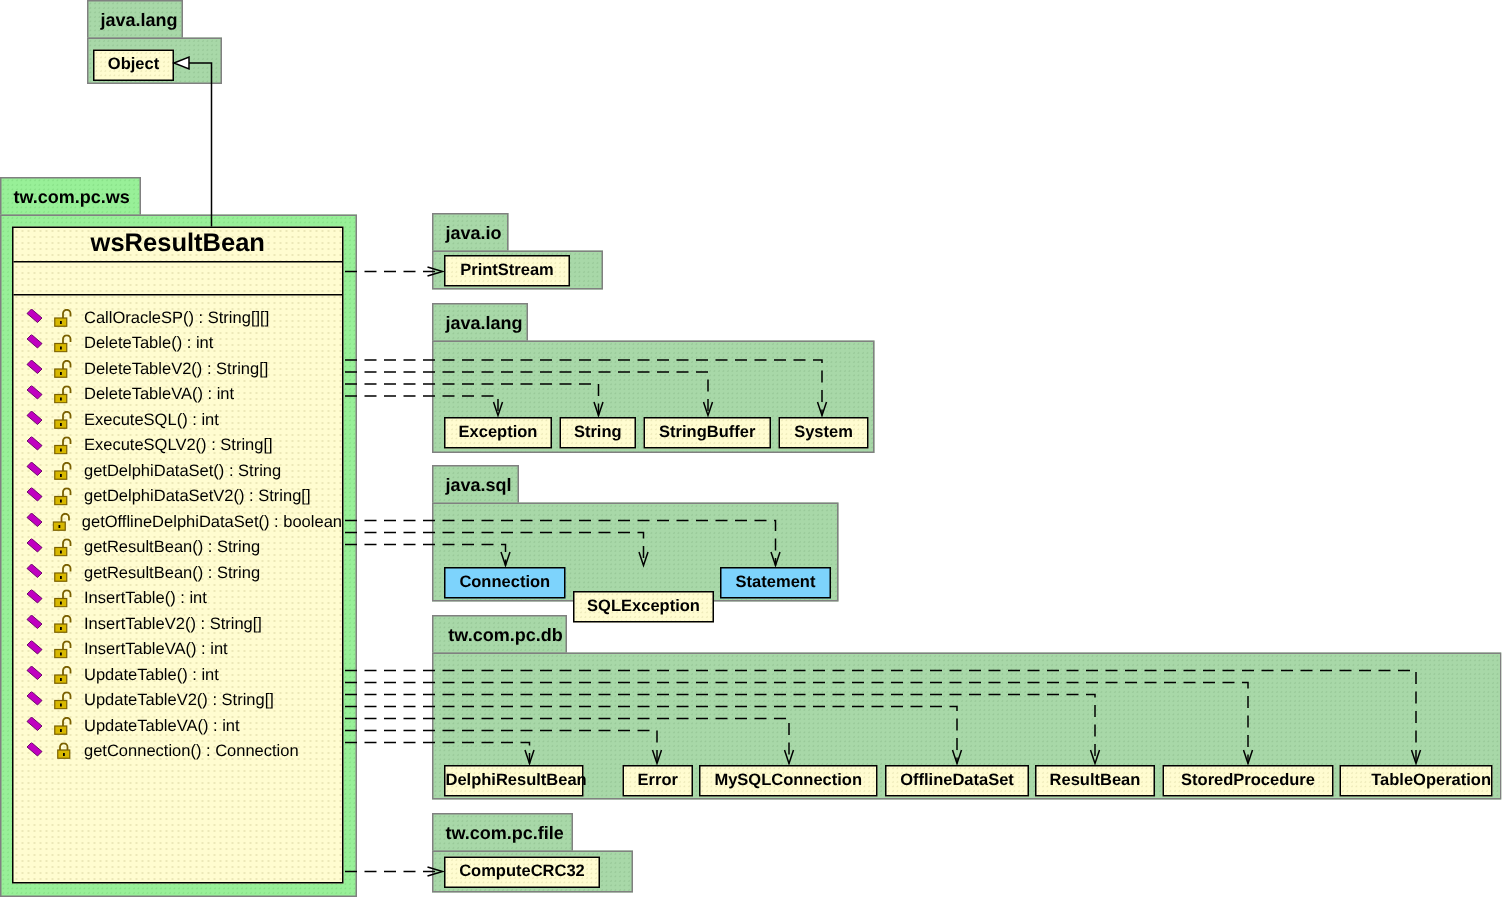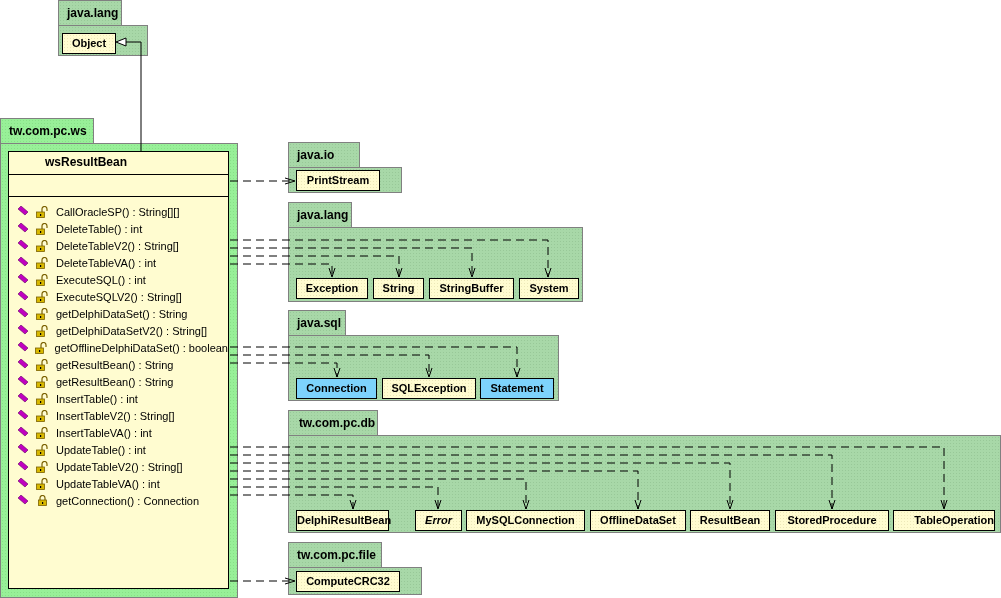--- a/index.html
+++ b/index.html
@@ -9,21 +9,21 @@
     background-image:radial-gradient(#98c898 0.6px,transparent 0.6px);background-size:3px 3px;}
   .pkg-body{position:absolute;background:#a8d8a8;border:1px solid #808080;box-sizing:border-box;
     background-image:radial-gradient(#98c898 0.6px,transparent 0.6px);background-size:3px 3px;}
   .pkg-tab.main,.pkg-body.main{background-color:#98f098;background-image:radial-gradient(#88e088 0.6px,transparent 0.6px);}
   .cls{position:absolute;background:#fffcd0;border:1px solid #000;box-sizing:border-box;
     font-weight:bold;font-size:11px;color:#000;height:21px;line-height:19px;text-align:center;
     background-image:radial-gradient(#ece8b8 0.6px,transparent 0.6px);background-size:3px 3px;}
   .cls.iface{background-color:#7dd3fc;background-image:none;}
   .bigcls{position:absolute;left:8px;top:151px;width:221px;height:438px;border:1px solid #000;box-sizing:border-box;
     background:#fffcd0;background-image:radial-gradient(#ece8b8 0.7px,transparent 0.7px);background-size:4px 4px;}
-  .bigcls .title{height:22px;line-height:20px;font-weight:bold;font-size:12px;border-bottom:1px solid #000;padding-left:36px;}
+  .bigcls .title{height:22px;line-height:20px;text-align:center;font-weight:bold;font-size:17px;border-bottom:1px solid #000;}
   .bigcls .attrs{height:21px;border-bottom:1px solid #000;}
   .methods{padding-top:9px;}
   .m{height:17px;display:flex;align-items:flex-start;font-size:11px;color:#000;white-space:nowrap;}
   .m .vis{width:22px;display:flex;justify-content:center;margin-left:3px;}
   .m .lk{width:17px;display:flex;justify-content:center;margin-right:5px;}
   svg.lines{position:absolute;left:0;top:0;}
 </style>
 </head>
 <body>
 
@@ -304,41 +304,41 @@
             <path d="M3,5 V3 a2.5,2.5 0 0 1 5,0 V5" fill="none" stroke="#7a6000" stroke-width="1.2"></path>
             <rect x="1.5" y="5" width="8" height="5.5" fill="#d8b800" stroke="#7a6000" stroke-width="0.8"></rect>
             <rect x="5" y="7" width="1.2" height="2" fill="#000"></rect>
           </svg>
         </span>
         <span>getConnection() : Connection</span>
       </div>
     </div>
 </div>
 
-<div class="pkg-tab" style="left:288px;top:142px;width:72px;height:26px;"><span>java.io</span></div>
+<div class="pkg-tab" style="left:288px;top:142px;width:51px;height:26px;"><span>java.io</span></div>
 <div class="pkg-body" style="left:288px;top:167px;width:114px;height:26px;"></div>
 <div class="cls" style="left:296px;top:170px;width:84px;">PrintStream</div>
 
 <div class="pkg-tab" style="left:288px;top:202px;width:64px;height:26px;"><span>java.lang</span></div>
 <div class="pkg-body" style="left:288px;top:227px;width:295px;height:75px;"></div>
 <div class="cls" style="left:296px;top:278px;width:72px;">Exception</div>
 <div class="cls" style="left:373px;top:278px;width:51px;">String</div>
 <div class="cls" style="left:429px;top:278px;width:85px;">StringBuffer</div>
 <div class="cls" style="left:519px;top:278px;width:60px;">System</div>
 
 <div class="pkg-tab" style="left:288px;top:310px;width:58px;height:40px;"><span>java.sql</span></div>
 <div class="pkg-body" style="left:288px;top:335px;width:271px;height:66px;"></div>
 <div class="cls iface" style="left:296px;top:378px;width:81px;">Connection</div>
-<div class="cls" style="left:382px;top:378px;width:94px;">SQLException</div>
+<div class="cls" style="left:382px;top:394px;width:94px;">SQLException</div>
 <div class="cls iface" style="left:480px;top:378px;width:74px;">Statement</div>
 
 <div class="pkg-tab" style="left:288px;top:410px;width:90px;height:26px;text-align:center;"><span>tw.com.pc.db</span></div>
 <div class="pkg-body" style="left:288px;top:435px;width:713px;height:98px;"></div>
 <div class="cls" style="left:296px;top:510px;width:93px;">DelphiResultBean</div>
-<div class="cls" style="left:415px;top:510px;width:47px;font-style:italic;">Error</div>
+<div class="cls" style="left:415px;top:510px;width:47px;">Error</div>
 <div class="cls" style="left:466px;top:510px;width:119px;">MySQLConnection</div>
 <div class="cls" style="left:590px;top:510px;width:96px;">OfflineDataSet</div>
 <div class="cls" style="left:690px;top:510px;width:80px;">ResultBean</div>
 <div class="cls" style="left:775px;top:510px;width:114px;">StoredProcedure</div>
 <div class="cls" style="left:893px;top:510px;width:102px;text-align:right;">TableOperation</div>
 
 <div class="pkg-tab" style="left:288px;top:542px;width:94px;height:26px;"><span>tw.com.pc.file</span></div>
 <div class="pkg-body" style="left:288px;top:567px;width:134px;height:28px;"></div>
 <div class="cls" style="left:296px;top:571px;width:104px;">ComputeCRC32</div>
 

